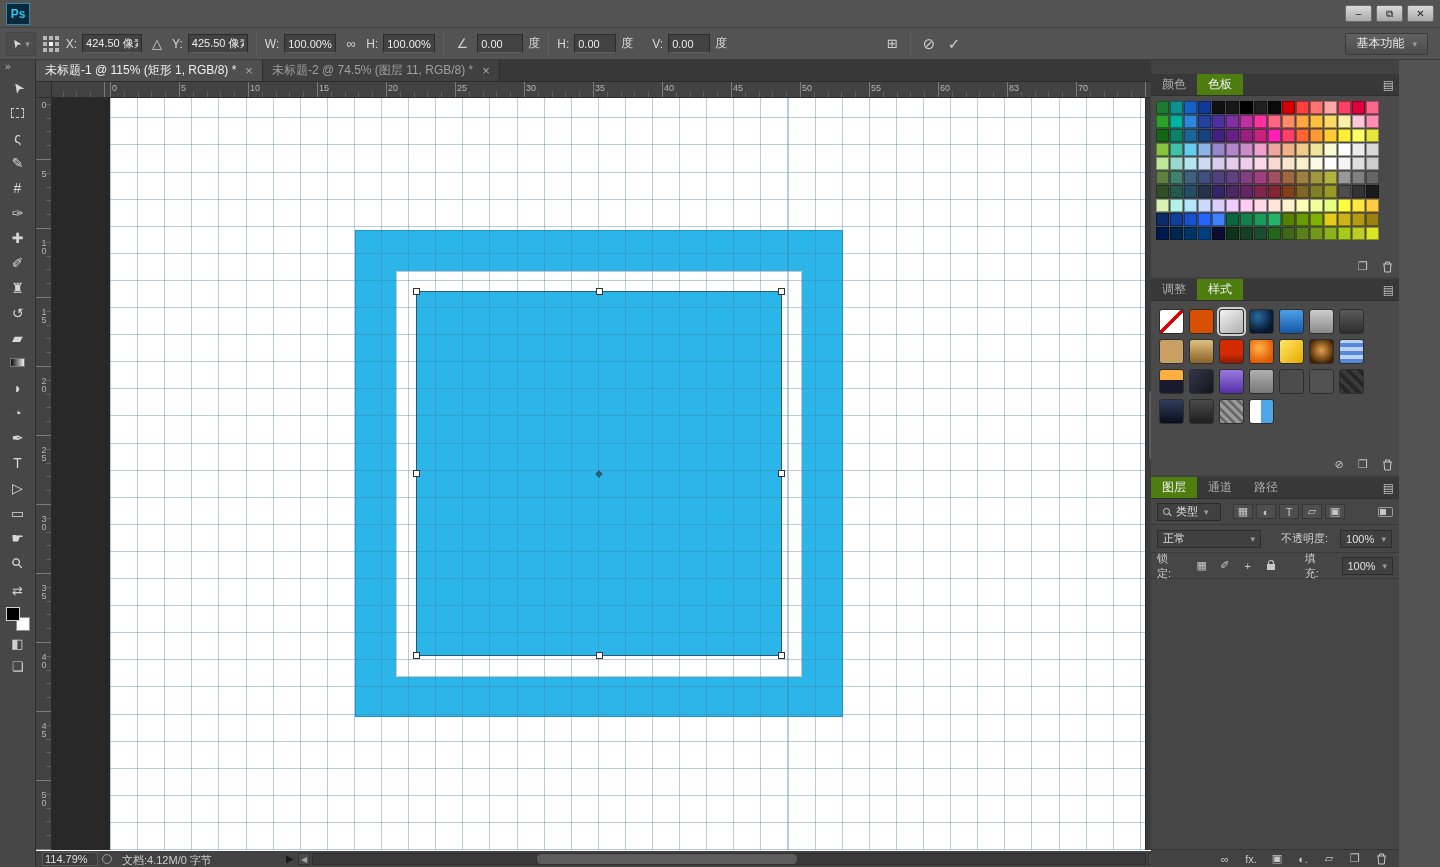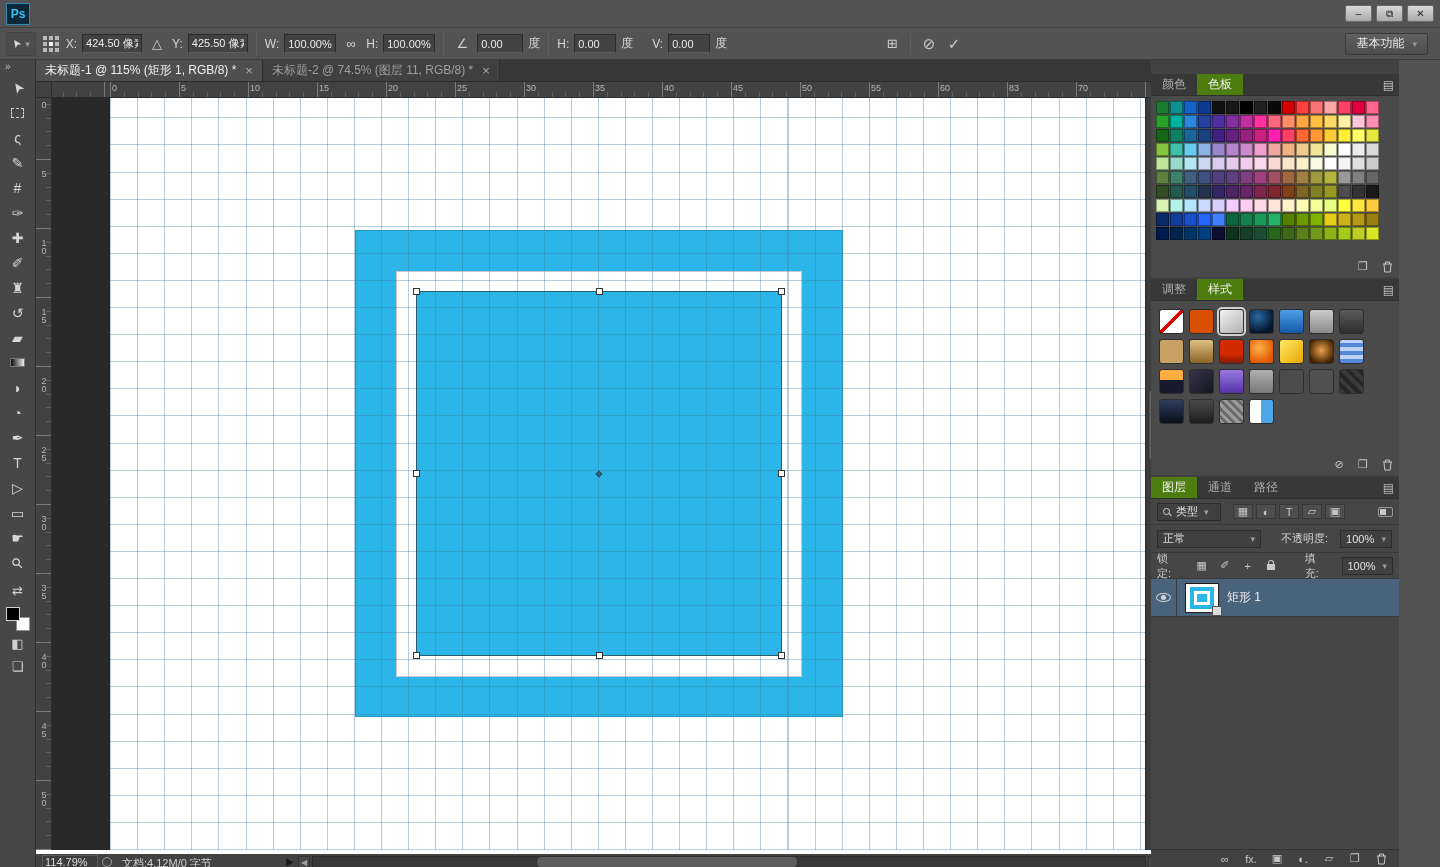--- a/index.html
+++ b/index.html
@@ -82,21 +82,21 @@
   .bbox{position:absolute;left:306px;top:193px;width:366px;height:365px;border:1px solid rgba(35,35,35,0.6)}
   .handle{position:absolute;width:7px;height:7px;background:#fff;border:1px solid #333}
   .h-tl{left:-4px;top:-4px}.h-tm{left:50%;margin-left:-3.5px;top:-4px}.h-tr{right:-4px;top:-4px}
   .h-ml{left:-4px;top:50%;margin-top:-3.5px}.h-mr{right:-4px;top:50%;margin-top:-3.5px}
   .h-bl{left:-4px;bottom:-4px}.h-bm{left:50%;margin-left:-3.5px;bottom:-4px}.h-br{right:-4px;bottom:-4px}
   .center-mark{position:absolute;left:50%;top:50%;transform:translate(-50%,-50%);font-size:15px;color:#222}
   #vscroll{position:absolute;right:0;top:16px;bottom:0;width:17px;background:#3c3c3c;border-left:1px solid #2a2a2a}
   #vscroll-thumb{position:absolute;left:2px;right:2px;top:290px;height:74px;background:#5d5d5d;border-radius:6px;border:1px solid #303030}
   
   #statusbar{position:absolute;left:36px;top:850px;width:1126px;height:17px;background:#424242;
-    border-top:4px solid #ffffff;color:#cfcfcf;font-size:11px}
+    border-top:1px solid #ffffff;color:#cfcfcf;font-size:11px}
   #zoom-box{position:absolute;left:6px;top:1px;width:56px;height:14px;border:1px solid #5a5a5a;
     padding:0 2px;font-size:11px;color:#dedede;background:#3c3c3c;line-height:13px}
   #zoom-aux{position:absolute;left:66px;top:3px;width:10px;height:10px;border:1px solid #9a9a9a;border-radius:50%}
   #doc-info{position:absolute;left:86px;top:2px}
   #status-flyout{position:absolute;left:250px;top:2px;color:#1a1a1a;font-size:10px}
   .hscroll-btn{position:absolute;top:2px;width:12px;height:12px;color:#9f9f9f;font-size:8px;
     display:flex;align-items:center;justify-content:center;background:#4a4a4a;border:1px solid #333}
   #hscroll-track{position:absolute;left:276px;right:16px;top:2px;height:12px;background:#393939;border:1px solid #2d2d2d}
   #hscroll-thumb{position:absolute;left:500px;top:2px;width:262px;height:12px;background:#5d5d5d;
     border-radius:5px;border:1px solid #303030}
@@ -647,32 +647,20 @@
           <div class="icon-btn">
             <span class="lockicon"></span>
           </div>
         </div>
       <span class="mini-label" style="margin-left:14px">填充:</span>
       <div class="mini-select" style="width:52px;justify-content:space-between">
         <span>100%</span>
         <span class="sel-arrow">▾</span>
       </div>
     </div>
-    <div class="layer-row selected">
-      <div class="eye-cell">
-          <span class="eye"></span>
-        </div>
-      <div class="thumb">
-        <span class="t1a cyan" style="background: rgb(43, 181, 232);"></span>
-        <span class="t1b"></span>
-        <span class="t1c cyan" style="background: rgb(43, 181, 232);"></span>
-        <span class="thumb-badge"></span>
-      </div>
-      <span class="layer-name">矩形 1</span>
-    </div>
     <div id="layers-footer">
         <div class="icon-btn">∞</div>
         <div class="icon-btn">fx.</div>
         <div class="icon-btn">▣</div>
         <div class="icon-btn">◐.</div>
         <div class="icon-btn">▱</div>
         <div class="icon-btn">❒</div>
         <div class="icon-btn">
           <svg width="11" height="12" viewBox="0 0 11 12">
             <path d="M1 3h9M3.5 3V1h4v2M2 3l.7 8h5.6L9 3" fill="none" stroke="#c6c6c6" stroke-width="1"></path>

